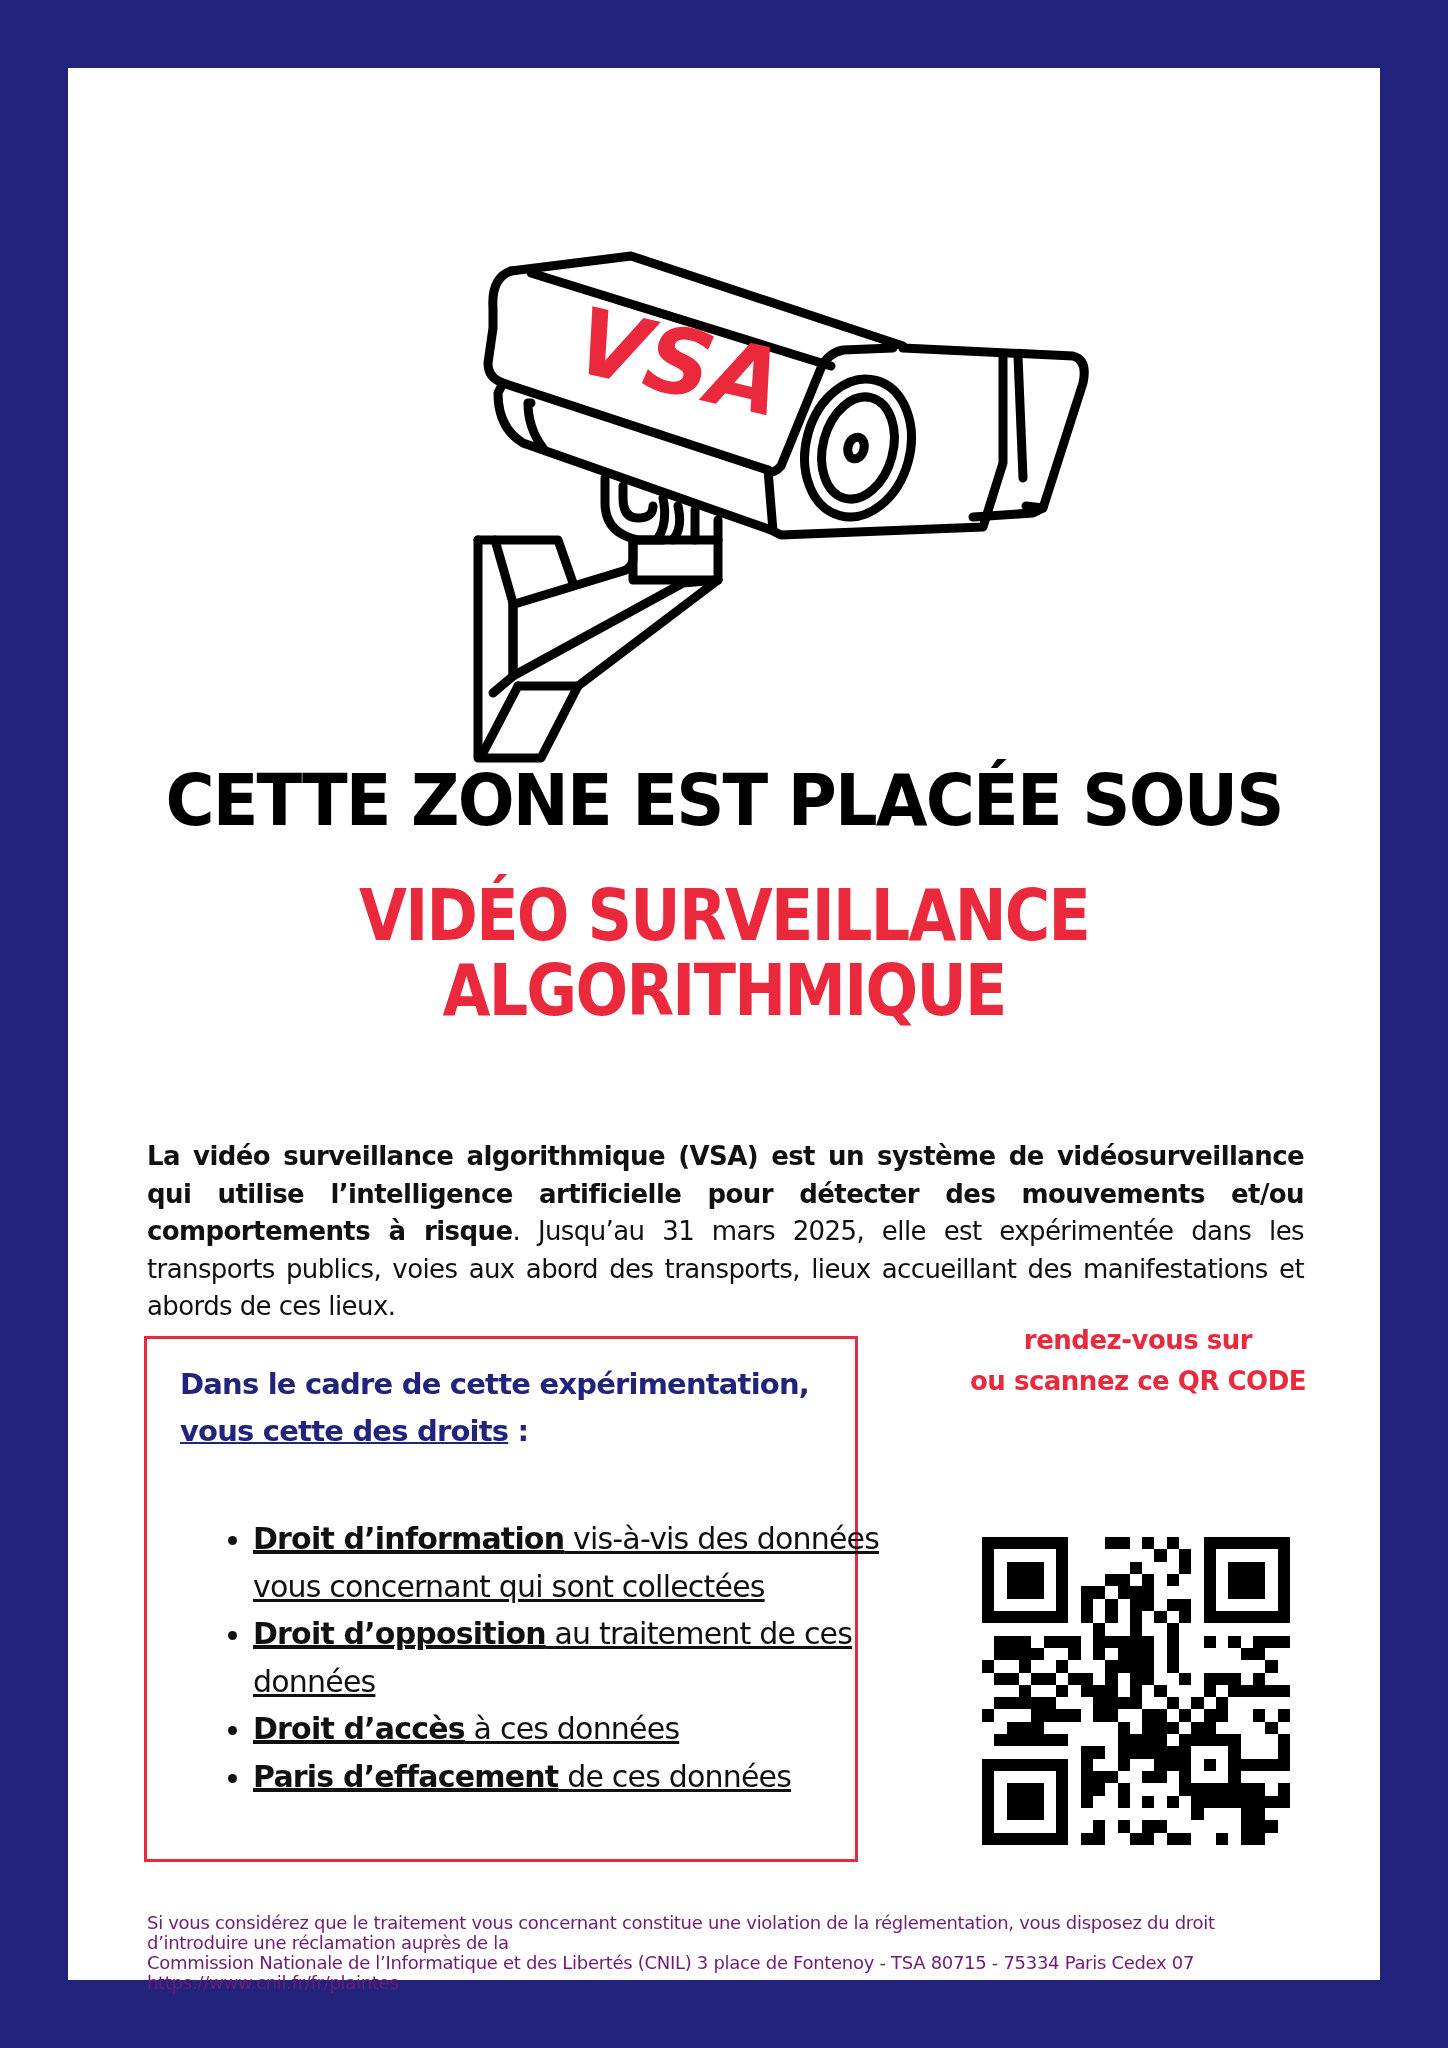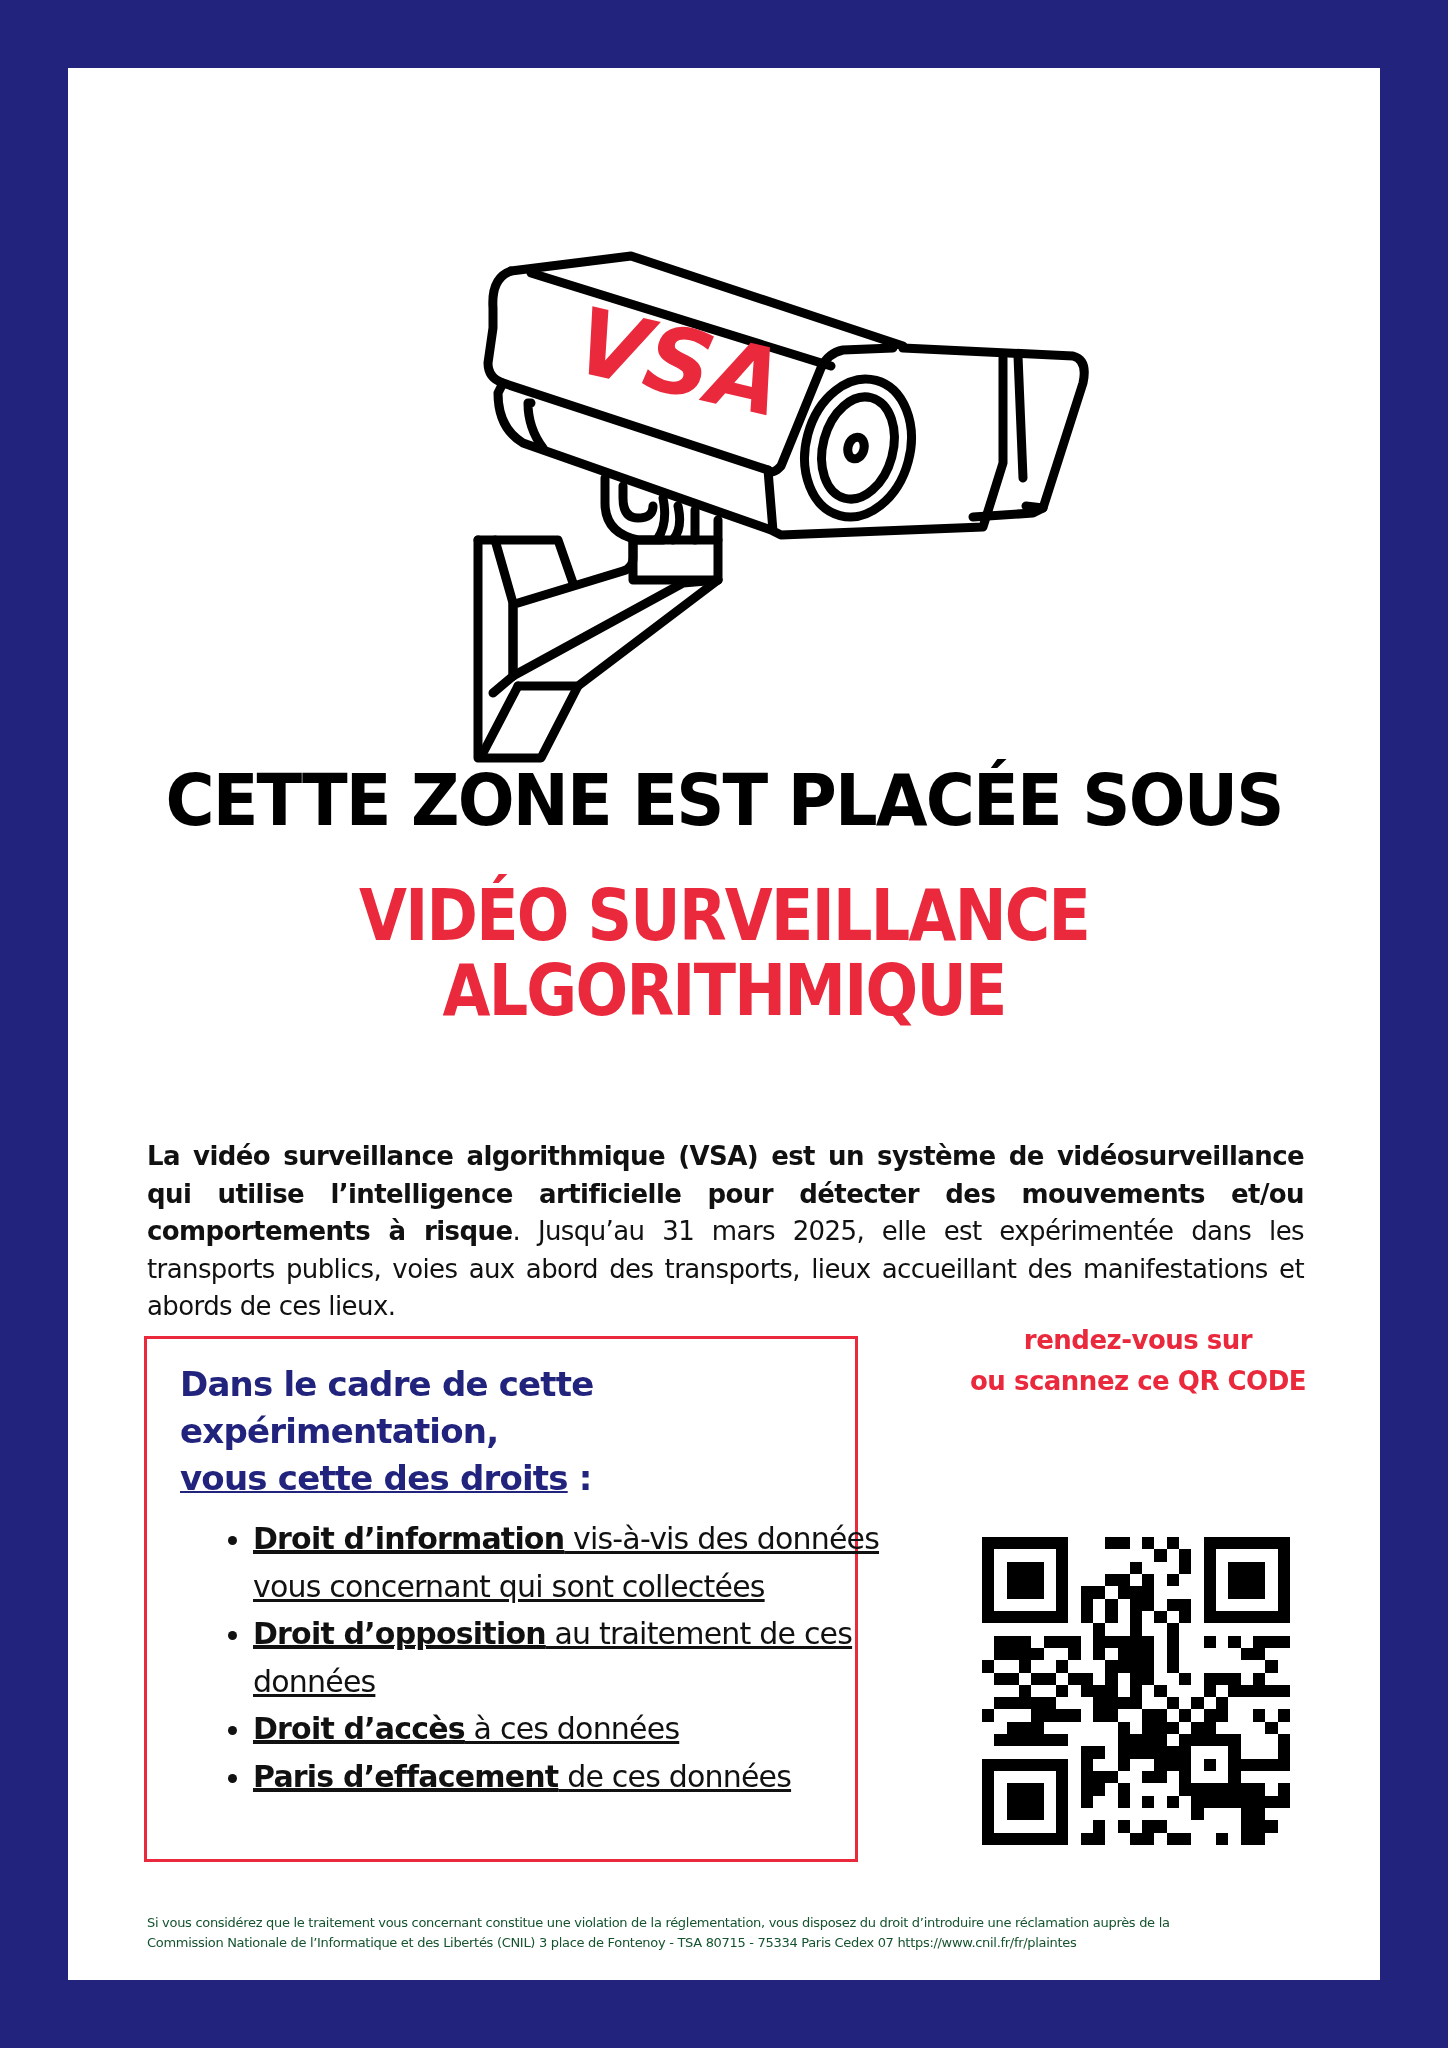--- a/index.html
+++ b/index.html
@@ -7,31 +7,31 @@
   .sheet { position: absolute; left: 68px; top: 68px; width: 1312px; height: 1912px; background: #ffffff; }
   .camera { position: absolute; left: 395px; top: 170px; width: 690px; height: 540px; }
   .headline { position: absolute; left: 0; width: 1312px; text-align: center; font-family: "DejaVu Sans", sans-serif; font-weight: bold; letter-spacing: -2px; }
   .h-black { top: 690px; font-size: 72px; color: #000; transform: scaleX(0.93); transform-origin: center; }
   .h-red { font-size: 72px; color: #ea293c; transform: scaleX(0.86); transform-origin: center; }
   .h-red1 { top: 805px; }
   .h-red2 { top: 880px; }
   .intro { position: absolute; left: 79px; top: 1044px; width: 1157px; font-family: "DejaVu Sans", sans-serif; font-size: 26px; line-height: 37.5px; color: #111; text-align: justify; letter-spacing: -0.6px; }
   .intro b { font-weight: bold; }
   .rights-box { position: absolute; left: 76px; top: 1268px; width: 714px; height: 526px; border: 3px solid #ea293c; box-sizing: border-box; }
-  .rights-title { position: absolute; left: 33px; top: 22px; width: 670px; font-family: "DejaVu Sans", sans-serif; font-weight: bold; font-size: 34px; line-height: 47px; color: #21237c; letter-spacing: -0.8px; }
+  .rights-title { position: absolute; left: 33px; top: 22px; width: 670px; font-family: "DejaVu Sans", sans-serif; font-weight: bold; font-size: 29px; line-height: 47px; color: #21237c; letter-spacing: -0.8px; }
   .rights-title u { text-decoration: underline; text-decoration-thickness: 2px; }
   .rights-list { position: absolute; left: 60px; top: 160px; width: 630px; margin: 16px; padding: 0 0 0 30px; font-family: "DejaVu Sans", sans-serif; font-size: 30px; line-height: 47.5px; color: #111; letter-spacing: -0.8px; text-decoration: underline; }
   .rights-list li { padding-left: 0; }
   .rights-list li b { font-weight: bold; text-decoration: underline; text-decoration-thickness: 2px; }
   .cta { position: absolute; left: 840px; top: 1252px; width: 460px; text-align: center; font-family: "DejaVu Sans", sans-serif; font-weight: bold; font-size: 26px; line-height: 41px; color: #ea293c; letter-spacing: -0.5px; }
   .cta a { color: #ea293c; text-decoration: underline; text-decoration-thickness: 2px; }
   .qr { position: absolute; left: 914px; top: 1469px; width: 308px; height: 308px; display: grid; grid-template-columns: repeat(25, 1fr); grid-template-rows: repeat(25, 1fr); }
   .qr span { display: block; }
   .qr span.on { background: #000; }
-  .footer { position: absolute; left: 79px; top: 1845px; width: 1160px; font-family: "DejaVu Sans", sans-serif; font-size: 13px; line-height: 20px; color: #14532d; letter-spacing: -0.3px; }
+  .footer { position: absolute; left: 79px; top: 1845px; width: 1160px; font-family: "DejaVu Sans", sans-serif; font-size: 18px; line-height: 20px; color: #701a75; letter-spacing: -0.3px; }
 </style>
 </head>
 <body>
 
 <div class="sheet">
 
   <svg class="camera" viewBox="0 0 690 540" fill="none" stroke="#000" stroke-width="9" stroke-linejoin="round" stroke-linecap="round">
 
     <path d="M48 33 L168 18 L440 108 L440 110 L610 118 Q625 122 620 145 L580 270 L570 275 L510 279"></path>
     <path d="M48 33 Q28 40 30 70 L30 90 L25 125 Q25 140 40 145 L305 232 Q310 237 318 228 L358 130 Q365 115 380 112 L430 110"></path>

